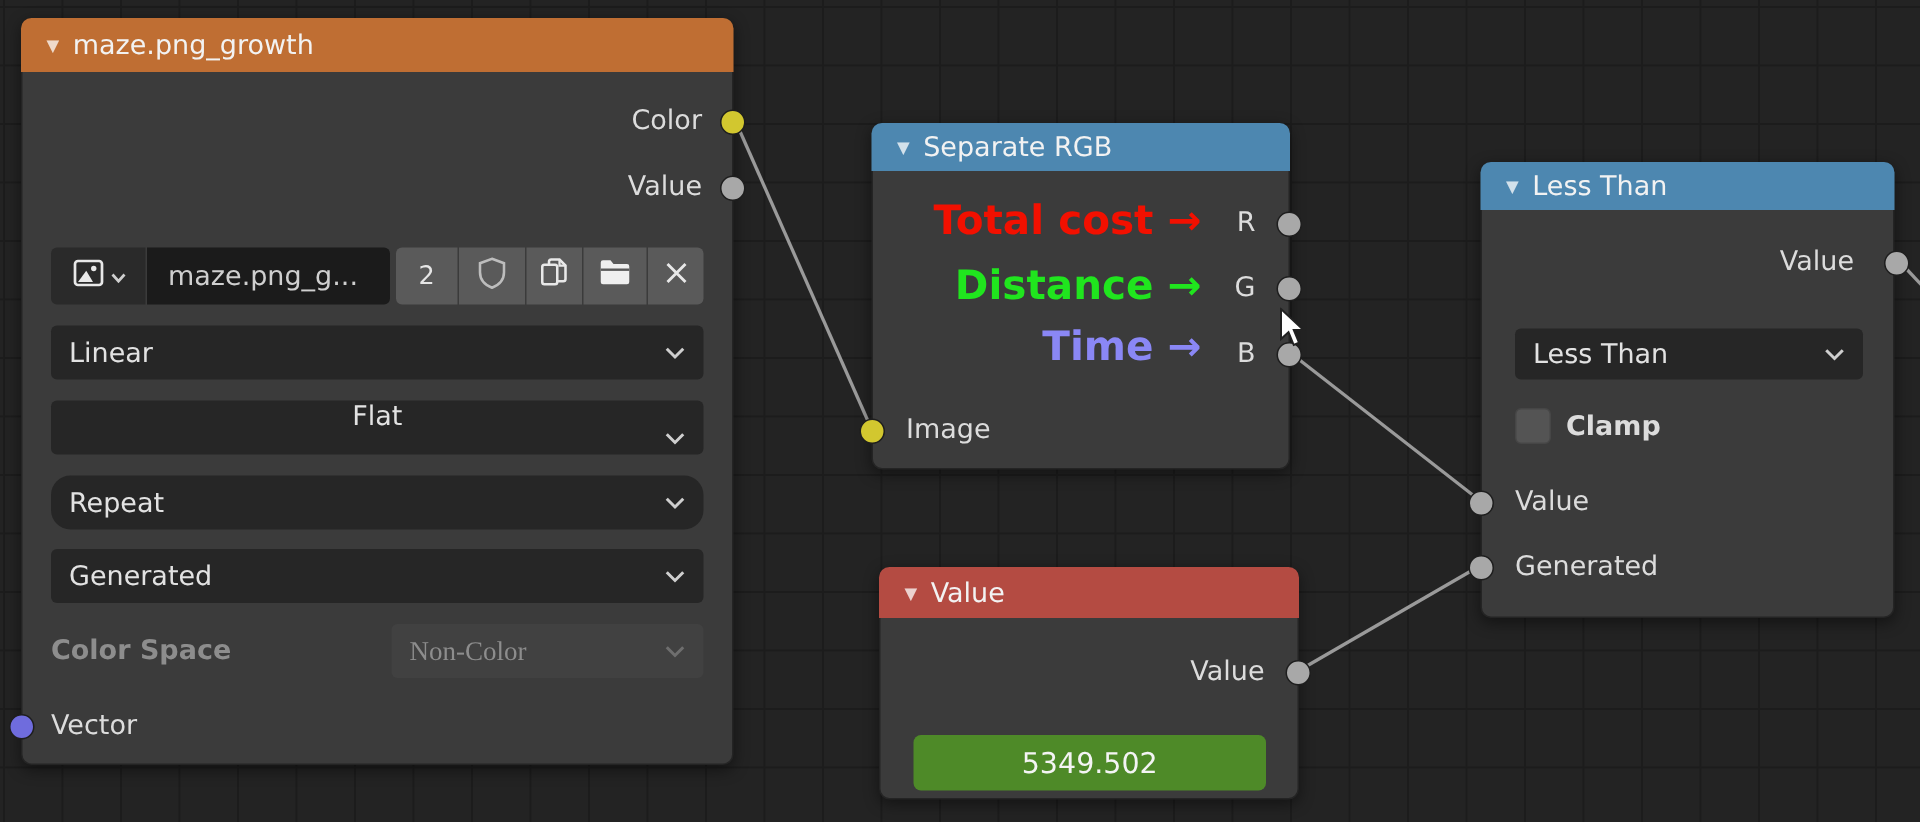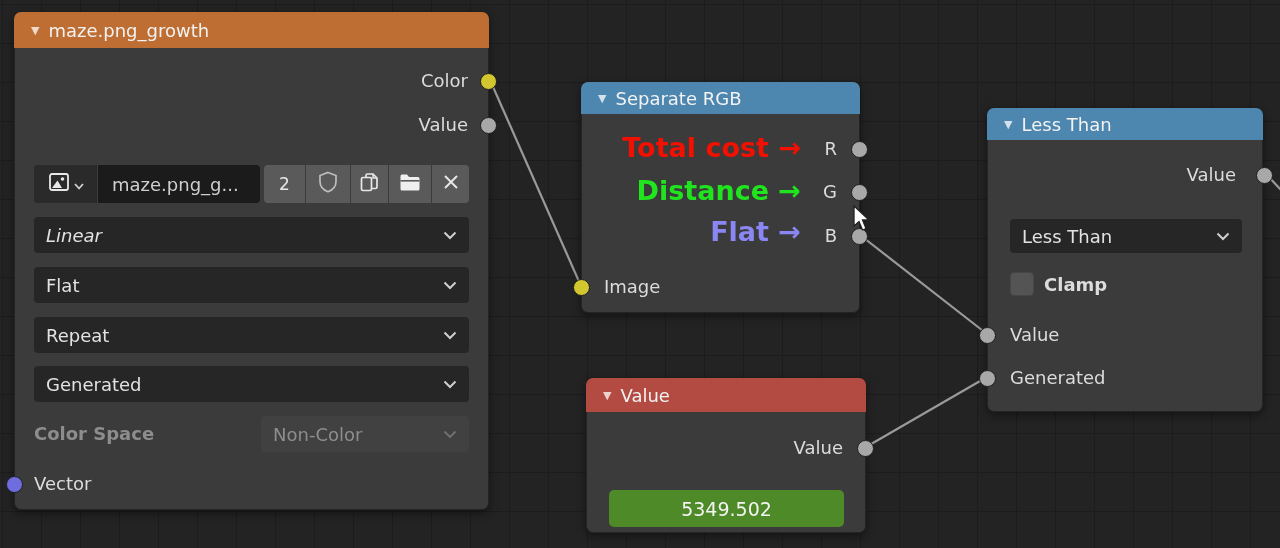--- a/index.html
+++ b/index.html
@@ -41,21 +41,21 @@
   }
   .slabel { position:absolute; color:#dcdcdc; font-size:18px; line-height:24px; white-space:nowrap; }
   .slabel.right { text-align:right; }
 
   .dropdown {
     position:absolute; height:36px; background:#262626; border-radius:4px;
     display:flex; align-items:center; padding:0 12px;
     color:#e2e2e2; font-size:18px;
   }
   .dropdown .chev { margin-left:auto; color:#cfcfcf; }
-  .dropdown.disabled { background:#414141; color:#8d8d8d; }
+  .dropdown.disabled { background:#414141; color:#8d8d8d;font-family:Liberation Serif, serif; }
   .dropdown.disabled .chev { color:#6e6e6e; }
   .chev svg { display:block; }
 
   .img-row { position:absolute; display:flex; height:38px; }
   .btn {
     background:#5a5a5a; display:flex; align-items:center; justify-content:center;
     color:#e6e6e6; font-size:17px;
   }
   .img-btn { background:#2a2a2a; width:63px; border-radius:4px 0 0 4px; gap:4px; margin-right:1px; }
   .name-field {
@@ -155,37 +155,37 @@
       </div>
       <div class="btn grp grp-last w38">
         <span>
           <svg width="16" height="16" viewBox="0 0 16 16">
             <path d="M2,2 L14,14 M14,2 L2,14" stroke="#e8e8e8" stroke-width="1.9"></path>
           </svg>
         </span>
       </div>
     </div>
 
-    <div class="dropdown" style="left:19px; right:19px; top:204px;font-style:italic;">
+    <div class="dropdown" style="left:19px; right:19px; top:204px;">
       <span>Linear</span>
       <span class="chev">
         <svg width="14" height="9" viewBox="0 0 14 9">
             <polyline points="1.5,1.5 7,7 12.5,1.5" fill="none" stroke="#cfcfcf" stroke-width="2"></polyline>
           </svg>
       </span>
     </div>
-    <div class="dropdown" style="left:19px; right:19px; top:254px;">
+    <div class="dropdown" style="left:19px; right:19px; top:254px;flex-direction:column;">
       <span>Flat</span>
       <span class="chev">
         <svg width="14" height="9" viewBox="0 0 14 9">
             <polyline points="1.5,1.5 7,7 12.5,1.5" fill="none" stroke="#cfcfcf" stroke-width="2"></polyline>
           </svg>
       </span>
     </div>
-    <div class="dropdown" style="left:19px; right:19px; top:304px;">
+    <div class="dropdown" style="left:19px; right:19px; top:304px;border-radius:13px;">
       <span>Repeat</span>
       <span class="chev">
         <svg width="14" height="9" viewBox="0 0 14 9">
             <polyline points="1.5,1.5 7,7 12.5,1.5" fill="none" stroke="#cfcfcf" stroke-width="2"></polyline>
           </svg>
       </span>
     </div>
     <div class="dropdown" style="left:19px; right:19px; top:353px;">
       <span>Generated</span>
       <span class="chev">
@@ -210,21 +210,21 @@
   </div>
 
   <div class="node" style="left:581px; top:82px; width:279px; height:231px;">
     <div class="node-header hdr32" style="background: rgb(77, 135, 176);">
       <span class="tri">▼</span>
       <span>Separate RGB</span>
     </div>
 
     <div class="anno" style="top: 48px; color: rgb(242, 16, 0);">Total cost →</div>
     <div class="anno" style="top: 91px; color: rgb(32, 229, 30);">Distance →</div>
-    <div class="anno" style="top: 132px; color: rgb(138, 135, 245);">Flat →</div>
+    <div class="anno" style="top: 132px; color: rgb(138, 135, 245);">Time →</div>
 
     <div class="slabel right" style="right:22px; top:54px;">R</div>
     <div class="socket" style="right: -9px; top: 58px; background: rgb(168, 168, 168);"></div>
 
     <div class="slabel right" style="right:22px; top:97px;">G</div>
     <div class="socket" style="right: -9px; top: 101px; background: rgb(168, 168, 168);"></div>
 
     <div class="slabel right" style="right:22px; top:141px;">B</div>
     <div class="socket" style="right: -9px; top: 145px; background: rgb(168, 168, 168);"></div>
 

